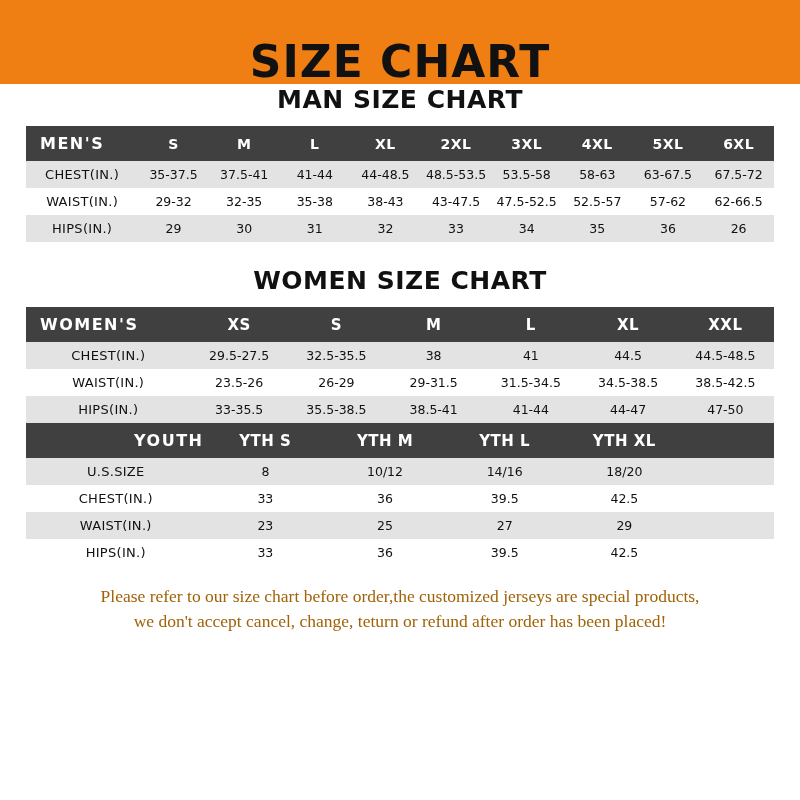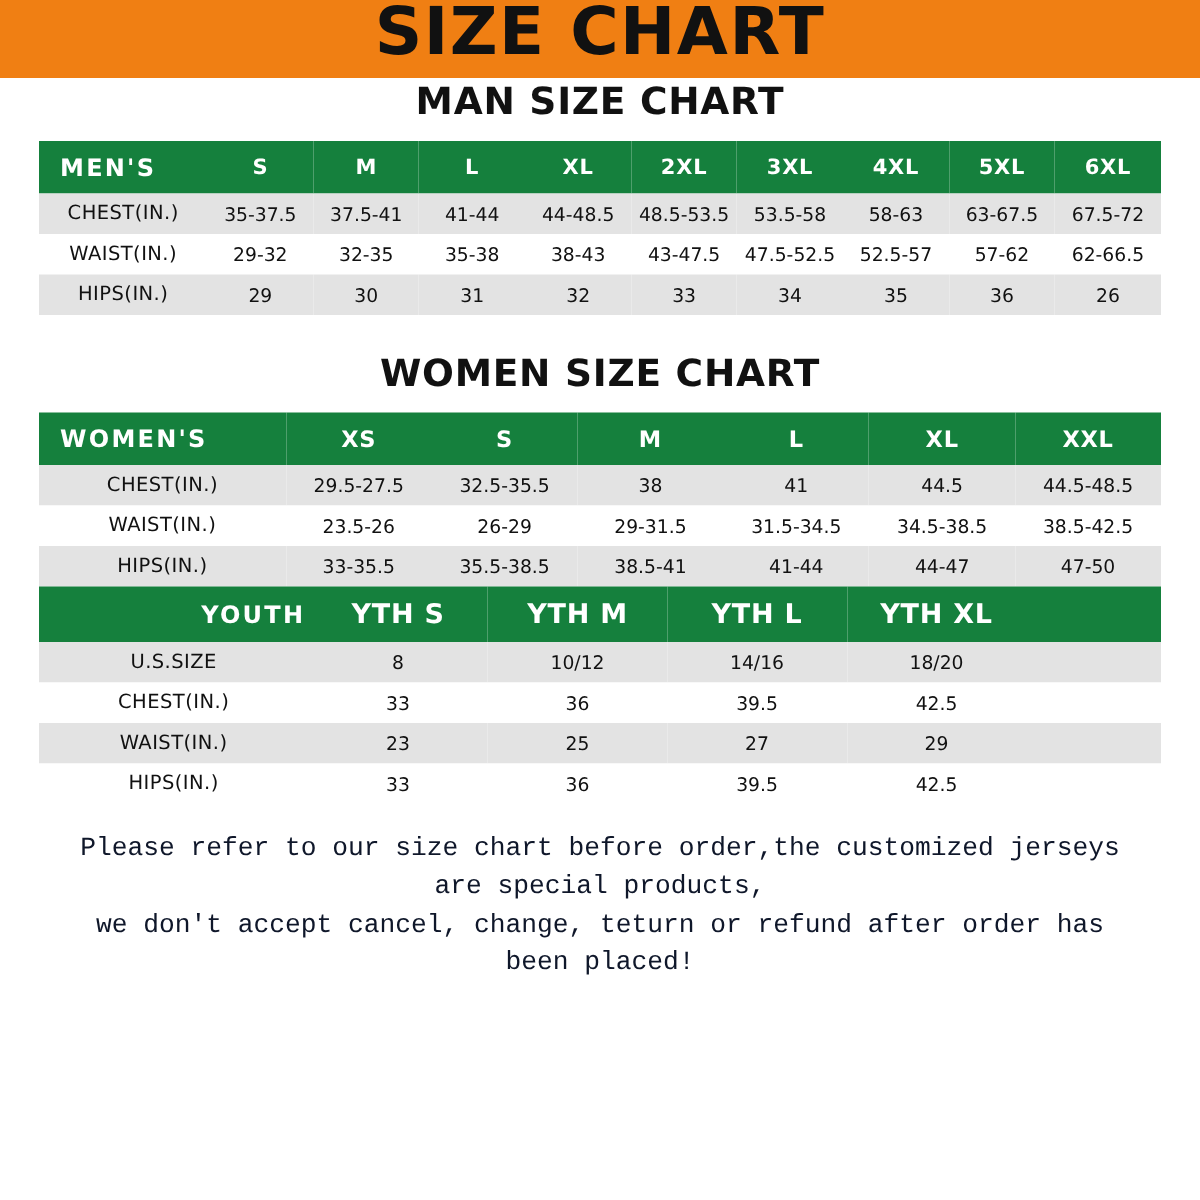--- a/index.html
+++ b/index.html
@@ -16,24 +16,24 @@
   .page {
     position: relative;
     width: 800px;
     height: 800px;
     background: #ffffff;
     box-sizing: border-box;
   }
   
   .header-band {
     position: relative;
-    height: 52px;
+    height: 84px;
     background: #f07f13;
     display: flex;
-    align-items: flex-start;
+    align-items: flex-end;
     justify-content: center;
   }
   .header-title {
     font-family: "DejaVu Sans", sans-serif;
     font-weight: bold;
     font-size: 44px;
     letter-spacing: 1px;
     color: #111111;
     text-align: center;
     line-height: 1;
@@ -59,21 +59,21 @@
     border-collapse: collapse;
     table-layout: fixed;
   }
   table.size-table th,
   table.size-table td {
     text-align: center;
     font-family: "DejaVu Sans", sans-serif;
   }
   
   .hdr-row {
-    background: #15803d;
+    background: #404040;
     color: #ffffff;
   }
   .hdr-row th {
     padding: 8px 2px;
     font-size: 14px;
     font-weight: bold;
     letter-spacing: 0.5px;
   }
   .hdr-row th.first-col {
     text-align: left;
@@ -93,31 +93,31 @@
     font-size: 13px;
     letter-spacing: 0.3px;
     text-align: center;
   }
   
   .women-table .hdr-row th { font-size: 15px; }
   .women-table .hdr-row th.first-col { font-size: 16px; }
   .women-table td { font-size: 13.5px; padding: 8px 2px; }
   .women-table td.first-col { font-size: 14px; }
 
-  .youth-table .hdr-row th { font-size: 18px; }
+  .youth-table .hdr-row th { font-size: 15px; }
   .youth-table .hdr-row th.first-col { font-size: 16px; text-align: right; }
   .youth-table td { font-size: 13.5px; padding: 9px 2px; margin-left: 13px; }
   .youth-table td.first-col { font-size: 14px; }
 
   .notice {
     margin-top: 18px;
     padding: 0 20px;
     text-align: center;
-    color: #0f172a;
-    font-family: Liberation Mono, monospace;
+    color: #a16207;
+    font-family: Liberation Serif, serif;
     font-size: 17.5px;
     line-height: 1.45;
   }
   .notice-line { display: block; }
 </style>
 </head>
 <body>
 
 <div class="page">
 

